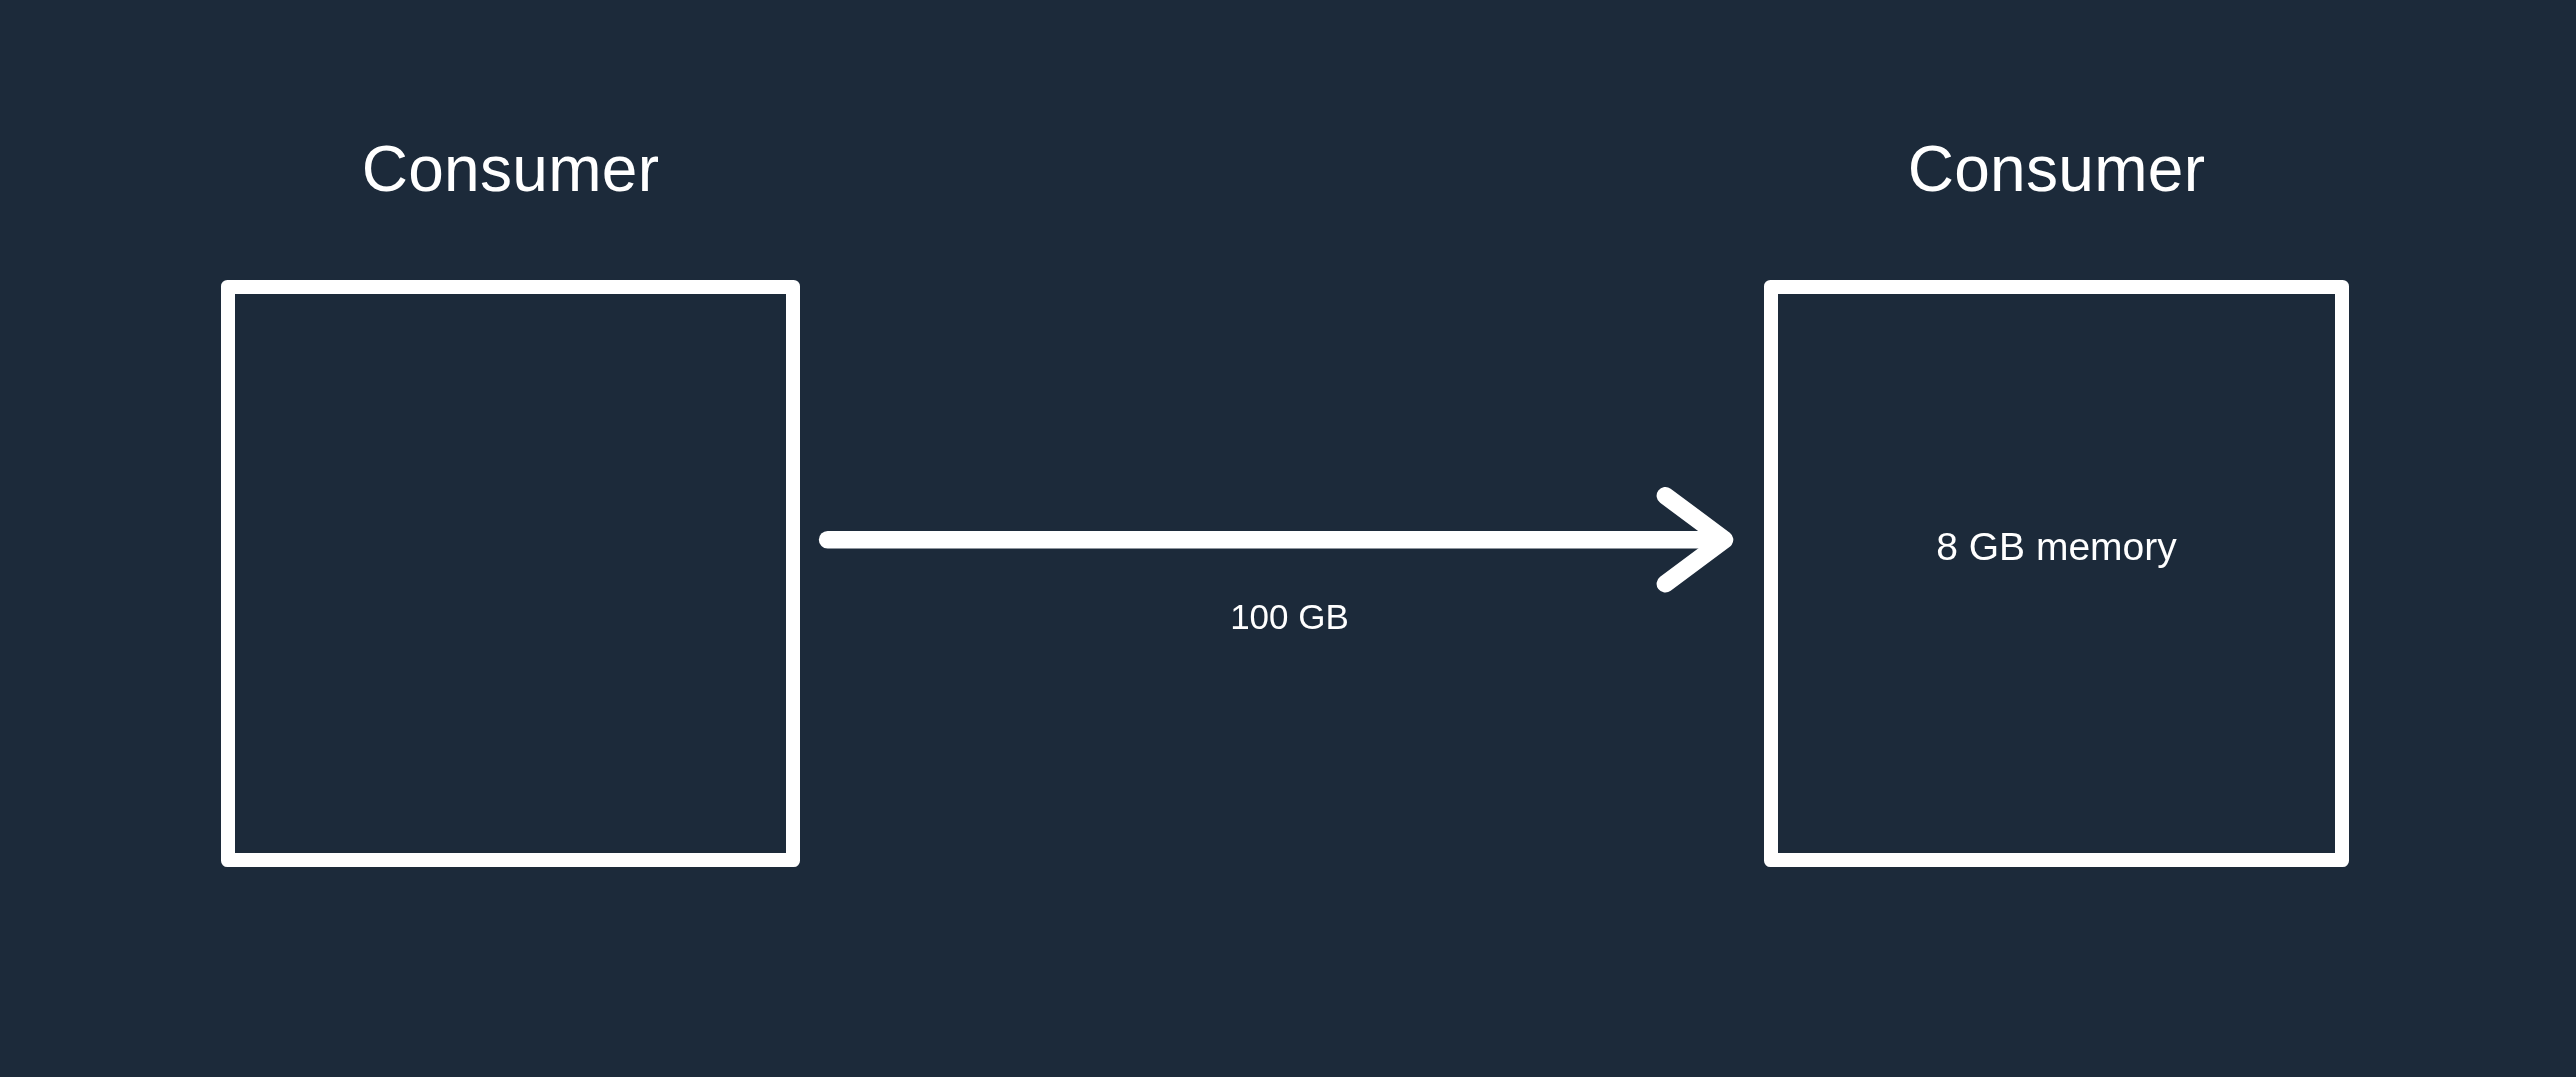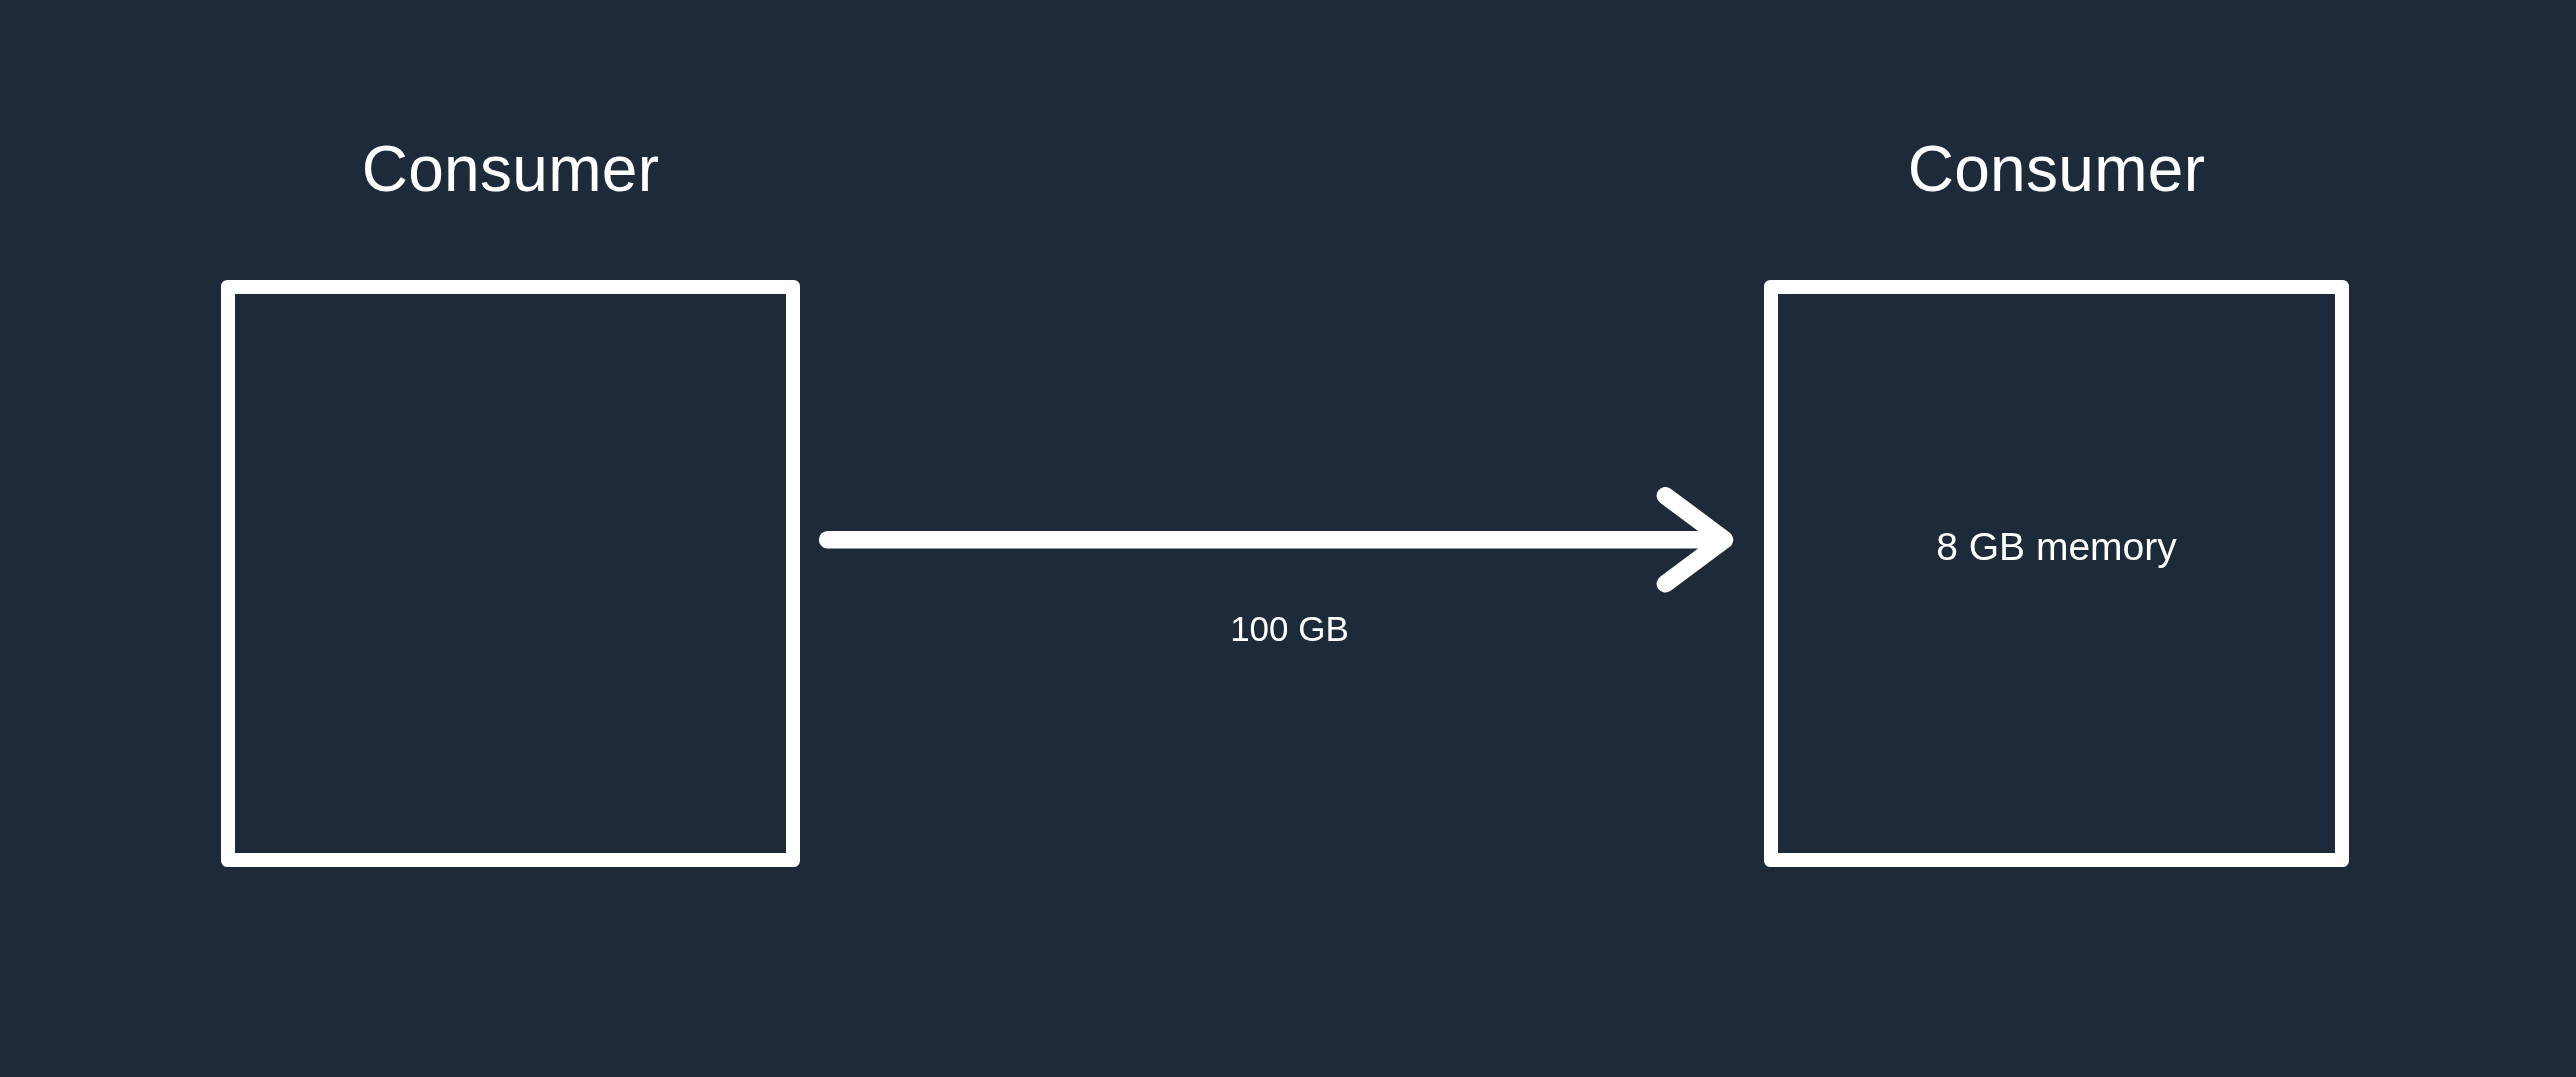--- a/index.html
+++ b/index.html
@@ -100,21 +100,20 @@
   }
   #edge-label-primary {
     left: 824px;
     width: 931px;
     top: 434px;
   }
   #edge-label-secondary {
     left: 824px;
     width: 931px;
     top: 599px;
-    margin-top: 12px;
   }
 </style>
 </head>
 <body>
 
 <div id="diagram-root">
 
   <div class="node-title" id="producer-title">Consumer</div>
 
   <div class="node-box" id="producer-box">

